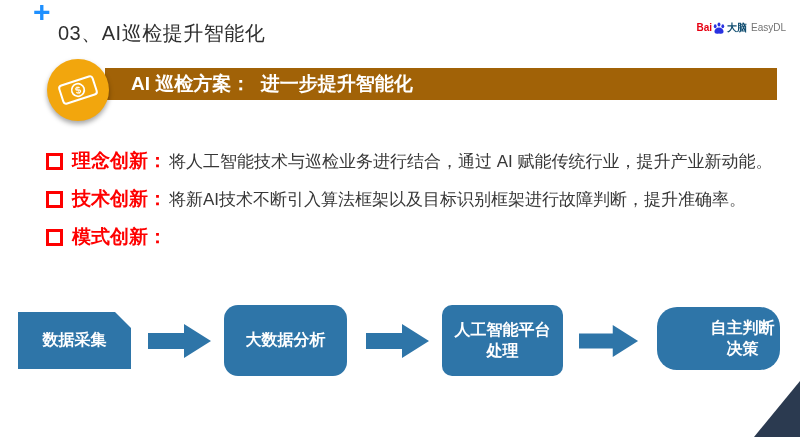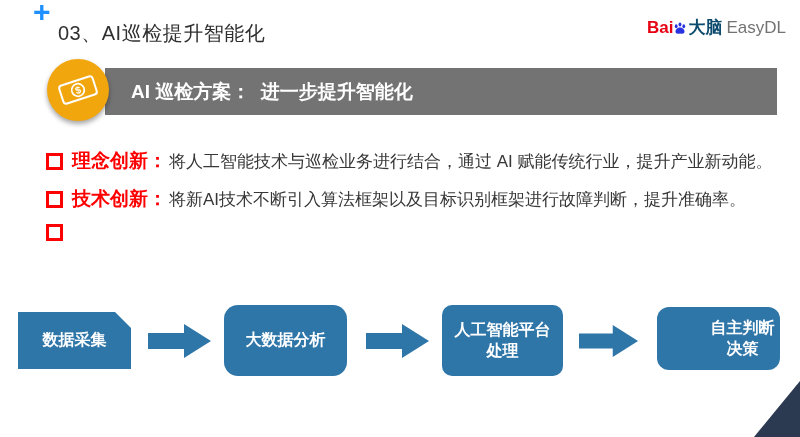--- a/index.html
+++ b/index.html
@@ -9,29 +9,29 @@
   }
   
   .plus-icon{
     position:absolute;left:33px;top:-3px;color:#1E90FF;
     font-size:30px;font-weight:bold;line-height:30px;
   }
   .page-title{
     position:absolute;left:55px;top:17px;margin:3px;
     font-size:20px;font-weight:500;color:#2f2f2f;letter-spacing:0.5px;
   }
-  .logo{position:absolute;right:14px;top:21px;display:flex;font-size:17px;line-height:14px;}
+  .logo{position:absolute;right:14px;top:21px;display:flex;font-size:10px;line-height:14px;}
   .logo .bai{color:#E60012;font-weight:bold;}
   .logo .paw{margin:0 1px 0 0;display:inline-flex;}
   .logo .brain{color:#0c4a6e;font-weight:bold;}
   .logo .easydl{color:#737373;margin-left:4px;font-weight:500;}
   
   .banner{
-    position:absolute;left:105px;top:68px;width:672px;height:47px;
-    background:#737373;display:flex;align-items:center;
+    position:absolute;left:105px;top:68px;width:672px;height:32px;
+    background:#a16207;display:flex;align-items:center;
   }
   .banner-text{
     color:#ffffff;font-weight:bold;font-size:19px;padding-left:26px;white-space:pre;
   }
   .banner-circle{
     position:absolute;left:47px;top:59px;width:62px;height:62px;border-radius:50%;
     background:#F2A60D;box-shadow:0 3px 5px rgba(0,0,0,0.35);
     display:flex;align-items:center;justify-content:center;z-index:2;
   }
   .money-svg{transform:rotate(-18deg);}
@@ -48,21 +48,21 @@
   
   .flow-box{
     position:absolute;background:#2E75A8;color:#fff;font-weight:bold;font-size:16px;
     display:flex;align-items:center;justify-content:center;text-align:center;
     line-height:1.3;box-sizing:border-box;
   }
   .fb1{left:18px;top:312px;width:113px;height:57px;
        clip-path:polygon(0 0, calc(100% - 16px) 0, 100% 16px, 100% 100%, 0 100%);}
   .fb2{left:224px;top:305px;width:123px;height:71px;border-radius:14px;}
   .fb3{left:442px;top:305px;width:121px;height:71px;border-radius:10px;padding:0 10px;}
-  .fb4{left:657px;top:307px;width:123px;height:63px;border-radius:12px;padding-left:48px;}
+  .fb4{left:657px;top:307px;width:123px;height:63px;border-radius:20px;padding-left:48px;}
   .flow-arrow{position:absolute;}
   .fa1{left:148px;top:323px;} .fa2{left:366px;top:323px;} .fa3{left:579px;top:323px;}
   
   .corner-triangle{
     position:absolute;right:0;bottom:0;width:46px;height:56px;background:#2B3A50;
     clip-path:polygon(100% 0, 0 100%, 100% 100%);
   }
 </style>
 </head>
 <body>
@@ -102,20 +102,21 @@
     <span class="bullet-label">理念创新：</span>
     <span class="bullet-text">将人工智能技术与巡检业务进行结合，通过 AI 赋能传统行业，提升产业新动能。</span>
   </div>
   <div class="bullet b2">
     <span class="bullet-square"></span>
     <span class="bullet-label">技术创新：</span>
     <span class="bullet-text">将新AI技术不断引入算法框架以及目标识别框架进行故障判断，提升准确率。</span>
   </div>
   <div class="bullet b3">
     <span class="bullet-square"></span>
+    <span class="bullet-label">模式创新：</span>
   </div>
 
   <div class="flow-box fb1">
     <span>数据采集</span>
   </div>
   <svg class="flow-arrow fa1" width="64" height="36" viewBox="0 0 64 36" aria-hidden="true">
     <polygon points="0,10 36,10 36,1 63,18 36,35 36,26 0,26" fill="#2E75A8"></polygon>
   </svg>
   <div class="flow-box fb2">
     <span>大数据分析</span>

